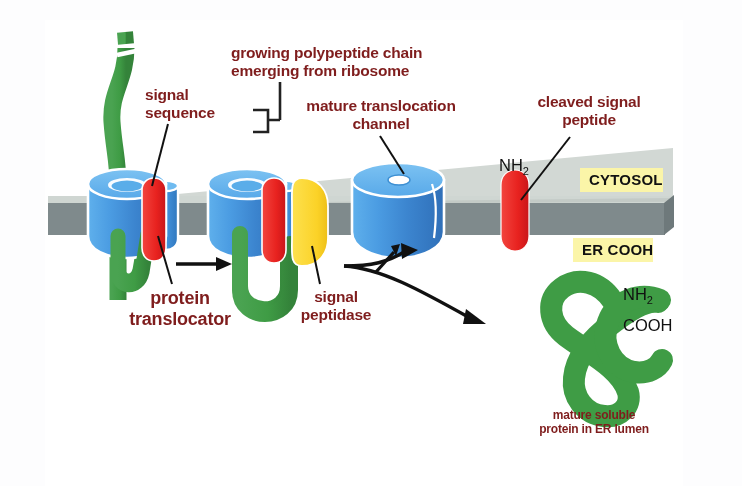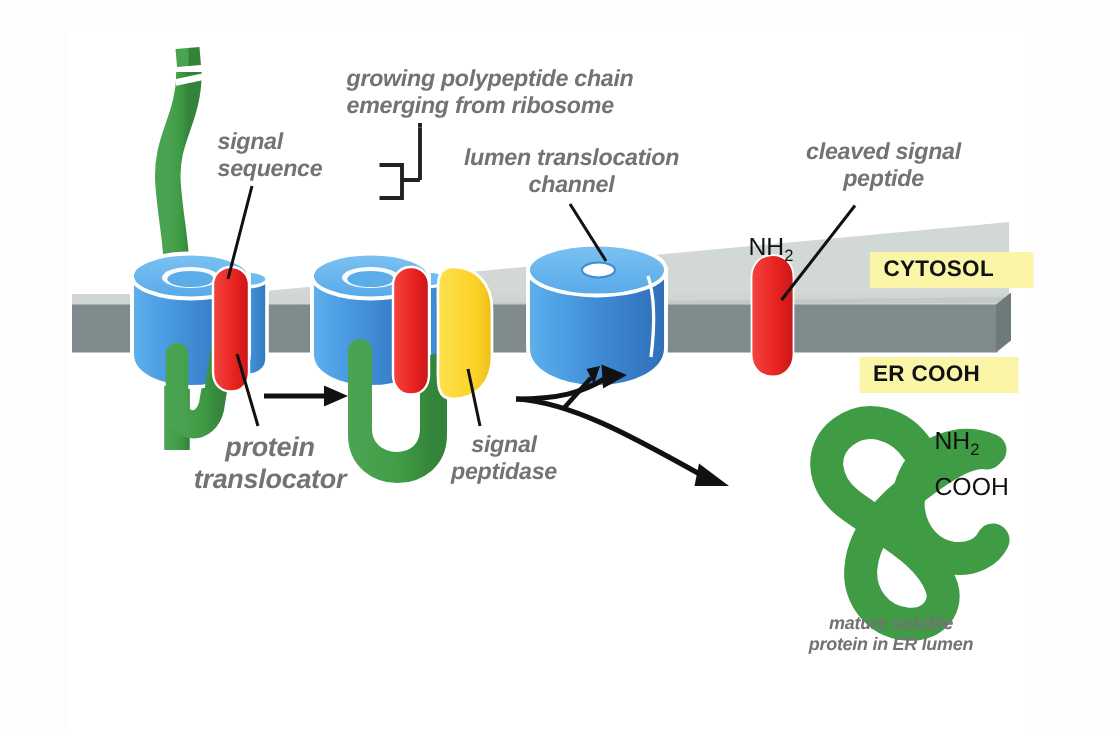--- a/index.html
+++ b/index.html
@@ -52,42 +52,41 @@
     position:absolute;
     left:48px; top:198px;
     width:625px; height:7px;
     background:#c3cac6;
     clip-path:polygon(0% 100%, 100% 0%, 100% 55%, 0% 100%);
   }
 
   
   .lab{
     position:absolute;
-    color:#737373;
+    color:#7f1d1d;
     font-weight:bold;
     line-height:1.18;
     white-space:pre-line;
     letter-spacing:-0.2px;
-    font-style:italic;
   }
   .lab-signal-sequence{left:145px;top:86px;font-size:15.5px;text-align:left;}
   .lab-growing{left:231px;top:44px;font-size:15.5px;text-align:left;}
   .lab-closed{left:306px;top:97px;font-size:15.5px;text-align:center;width:150px;}
   .lab-cleaved{left:519px;top:93px;font-size:15.5px;text-align:center;width:140px;}
   .lab-translocator{left:126px;top:288px;font-size:18px;text-align:center;width:108px;}
   .lab-peptidase{left:287px;top:288px;font-size:15.5px;text-align:center;width:98px;}
   .lab-mature{left:504px;top:408px;font-size:12px;text-align:center;width:180px;}
 
   .compart{
     position:absolute;
     background:#fbf5a8;
     color:#111;
     font-weight:bold;
     font-size:15px;
-    padding:3px 26px 4px 9px;
+    padding:3px 0 4px 9px;
     letter-spacing:0.2px;
   }
   .compart-cytosol{left:580px;top:168px;}
   .compart-erlumen{left:573px;top:238px;}
 
   .chem{
     position:absolute;
     color:#111;
     font-weight:normal;
     font-size:16.5px;
@@ -278,21 +277,21 @@
                C648,374 658,368 662,360"></path>
     </g>
   </svg>
 
   <div class="lab lab-signal-sequence">signal
 sequence</div>
 
   <div class="lab lab-growing">growing polypeptide chain
 emerging from ribosome</div>
 
-  <div class="lab lab-closed">lumen translocation
+  <div class="lab lab-closed">mature translocation
 channel</div>
 
   <div class="lab lab-cleaved">cleaved signal
 peptide</div>
 
   <div class="lab lab-translocator">protein
 translocator</div>
 
   <div class="lab lab-peptidase">signal
 peptidase</div>

